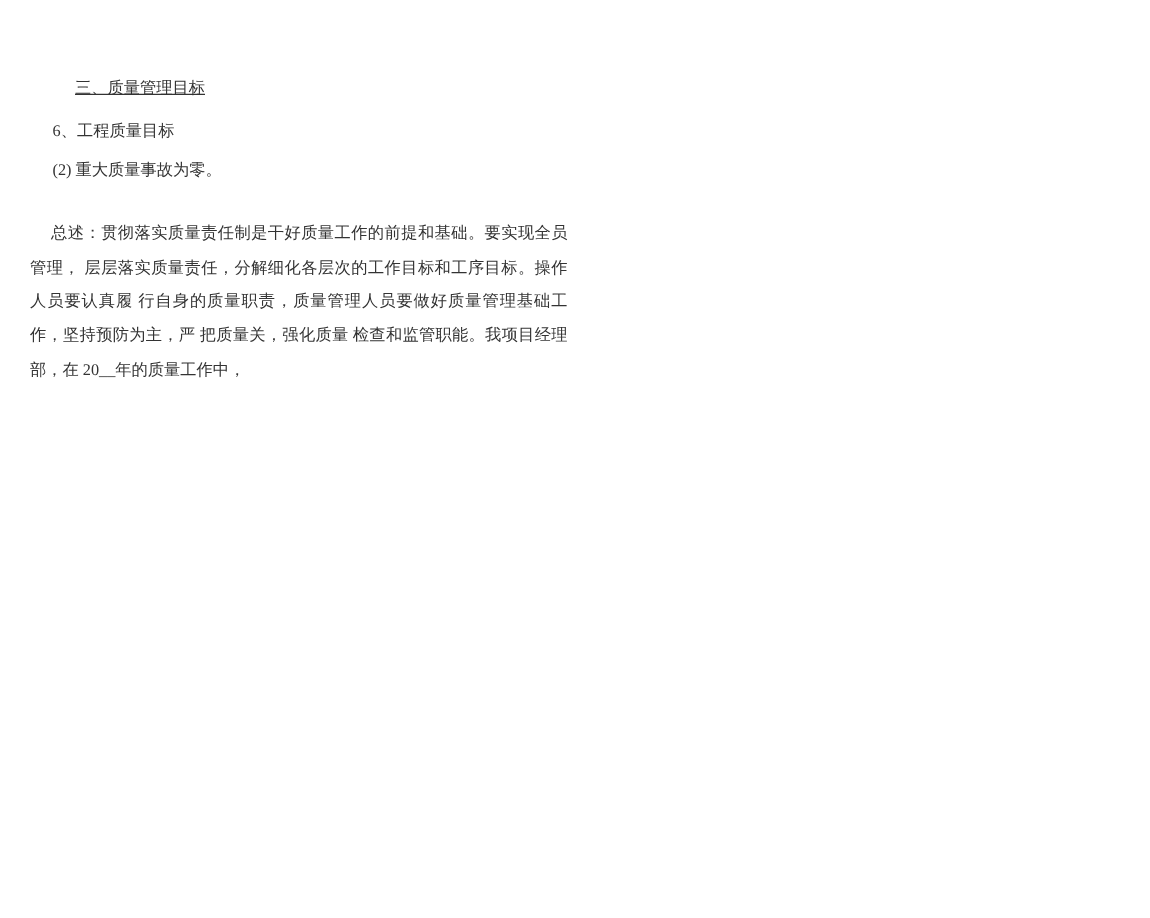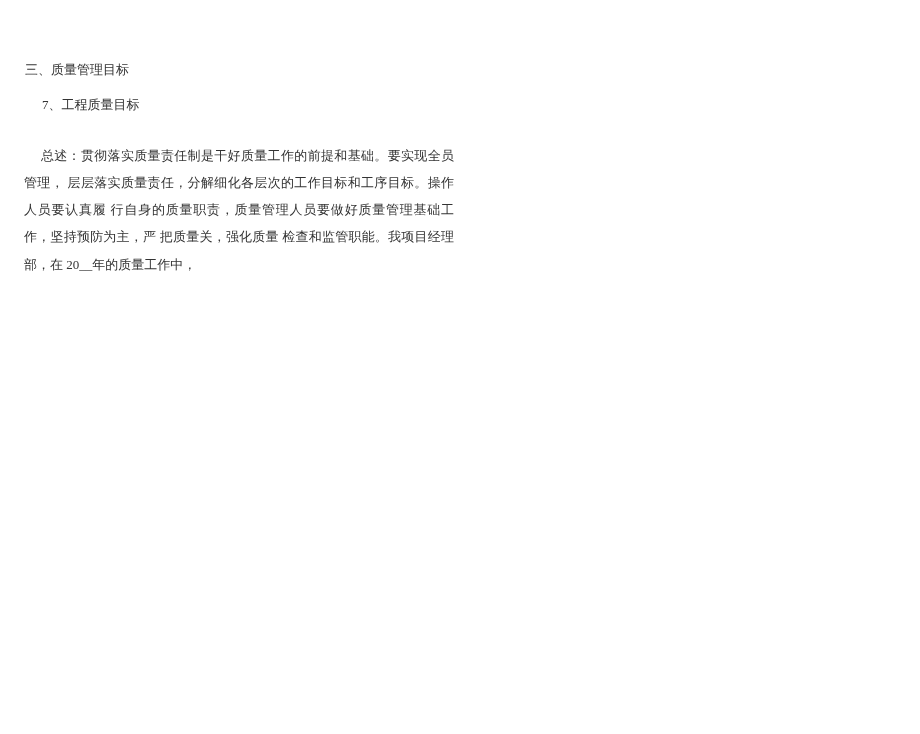--- a/index.html
+++ b/index.html
@@ -14,22 +14,23 @@
       font-family: "SimSun", "宋体", serif;
       font-size: 13px;
       color: #333333;
       padding: 60px 24px 24px 24px;
       line-height: 1.6;
     }
     .content {
       max-width: 430px;
     }
     .heading {
-      margin-left: 1px;
+      margin-left: 36px;
       margin-bottom: 14px;
+      text-decoration: underline;
     }
     .sub-heading {
       margin-left: 18px;
       margin-bottom: 10px;
     }
     .item {
       margin-left: 18px;
       margin-bottom: 10px;
     }
     .paragraph {
@@ -37,15 +38,16 @@
       line-height: 2.1;
       text-align: justify;
       text-indent: 1.3em;
     }
   </style>
 </head>
 <body>
 
 <div class="content">
   <div class="heading">三、质量管理目标</div>
-  <div class="sub-heading">7、工程质量目标</div>
+  <div class="sub-heading">6、工程质量目标</div>
+  <div class="item">(2) 重大质量事故为零。</div>
   <div class="paragraph">总述：贯彻落实质量责任制是干好质量工作的前提和基础。要实现全员管理，  层层落实质量责任，分解细化各层次的工作目标和工序目标。操作人员要认真履  行自身的质量职责，质量管理人员要做好质量管理基础工作，坚持预防为主，严  把质量关，强化质量  检查和监管职能。我项目经理部，在  20__年的质量工作中，</div>
 </div>
 
 </body></html>

